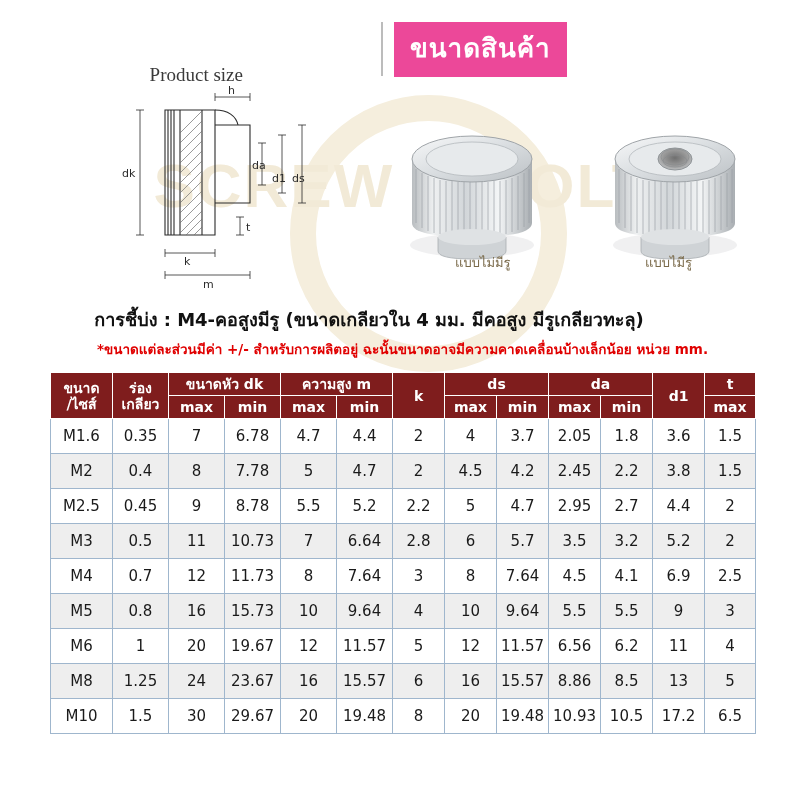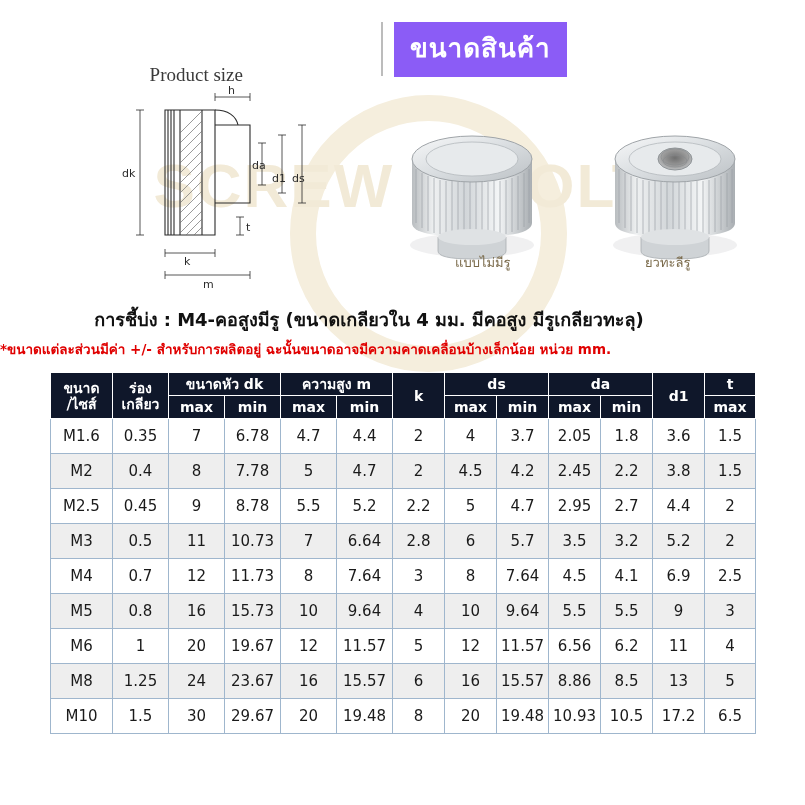--- a/index.html
+++ b/index.html
@@ -64,21 +64,21 @@
   .divider-v{
     position:absolute;
     left:381px;top:22px;
     width:2px;height:54px;
     background:#bcbcbc;
     z-index:3;
   }
   .th-badge{
     position:absolute;
     left:394px;top:22px;
-    background:#8b5cf6;
+    background:#ec4899;
     color:#ffffff;
     font-size:26px;
     font-weight:bold;
     padding:5px 16px 9px 16px;
     letter-spacing:1px;
     font-family:"DejaVu Sans", sans-serif;
     z-index:3;
   }
   
   .diagram{
@@ -112,20 +112,21 @@
     text-align:center;
     font-size:18px;
     font-weight:bold;
     color:#111;
     z-index:3;
   }
   .subtitle-line{
     position:absolute;
     left:0;top:338px;
     width:805px;
+    text-align:center;
     font-size:13.5px;
     font-weight:bold;
     color:#e00000;
     z-index:3;
   }
   
   .tbl-wrap{
     position:absolute;
     left:50px;top:372px;
     width:705px;
@@ -135,21 +136,21 @@
     border-collapse:collapse;
     width:705px;
     table-layout:fixed;
   }
   th,td{
     border:1px solid #9fb6cd;
     text-align:center;
     font-family:"DejaVu Sans", sans-serif;
   }
   thead th{
-    background:#0f172a;
+    background:#7f1d1d;
     color:#ffffff;
     font-size:14px;
     font-weight:bold;
     padding:3px 1px;
     line-height:1.15;
     border:1px solid #ffffff;
   }
   thead th.sub{font-size:14px;}
   tbody td{
     font-size:15px;
@@ -340,21 +341,21 @@
       <line x1="367" y1="78" x2="367" y2="132"></line>
           <line x1="372" y1="74" x2="372" y2="128"></line>
     </g>
     <path d="M281,142 L281,156 Q281,164 315,164 Q349,164 349,156 L349,142" fill="#cfd3d6" stroke="#a8adb1" stroke-width="0.8"></path>
     <ellipse cx="315" cy="142" rx="34" ry="8" fill="#dfe2e4"></ellipse>
   </g>
 </svg>
 </div>
 
 <div class="cap cap-left">แบบไม่มีรู</div>
-<div class="cap cap-right">ยวทะลีรู</div>
+<div class="cap cap-right">แบบไมีรู</div>
 
 <div class="title-line">การชี้บ่ง : M4-คอสูงมีรู (ขนาดเกลียวใน 4 มม. มีคอสูง มีรูเกลียวทะลุ)</div>
 <div class="subtitle-line">*ขนาดแต่ละส่วนมีค่า +/-  สำหรับการผลิตอยู่ ฉะนั้นขนาดอาจมีความคาดเคลื่อนบ้างเล็กน้อย หน่วย mm.</div>
 
 <div class="tbl-wrap">
   <table>
     <colgroup>
       <col style="width:62px">
         <col style="width:56px">
       <col style="width:56px">

